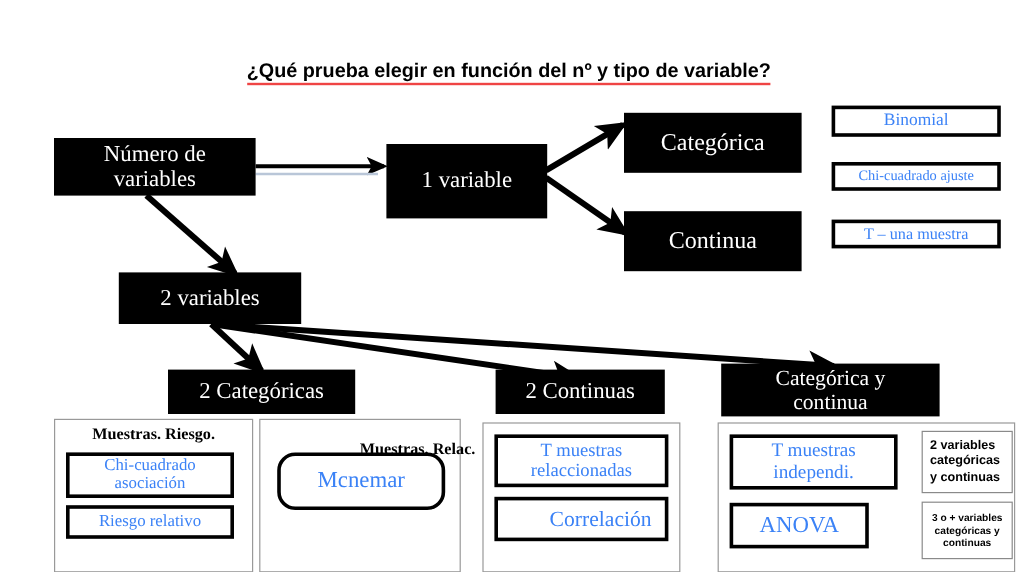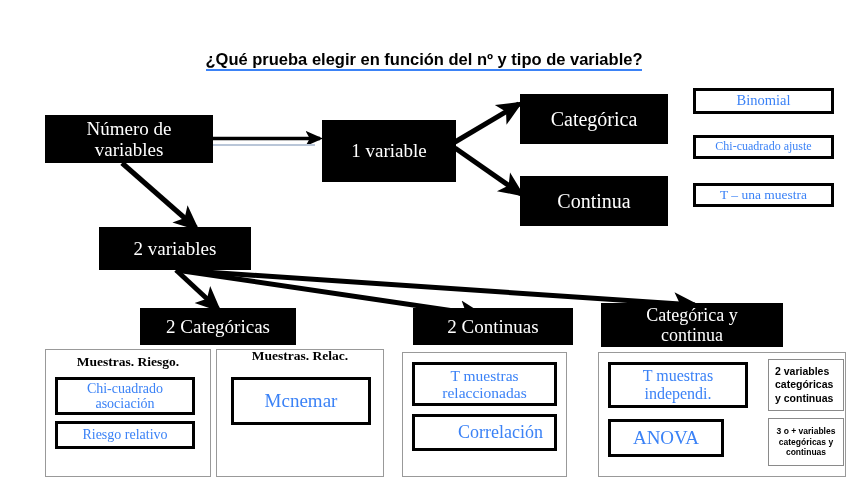--- a/index.html
+++ b/index.html
@@ -30,21 +30,21 @@
     left: 0;
     top: 50px;
     width: 848px;
     text-align: center;
     font-family: "Liberation Sans", sans-serif;
     font-weight: bold;
     font-size: 16.5px;
     color: #000000;
   }
   .title span {
-    border-bottom: 2px solid #3b82f6;
+    border-bottom: 2px solid #ef4444;
     padding-bottom: 1px;
     text-align: center;
   }
   
   .node {
     position: absolute;
     background: #000000;
     color: #ffffff;
     display: flex;
     align-items: center;
@@ -187,27 +187,27 @@
   <div class="testbox" style="left:55px; top:377px; width:140px; height:38px; font-size:14px;">
     <span style="white-space:pre-line;">Chi-cuadrado
 asociación</span>
   </div>
 
   <div class="testbox" style="left:55px; top:421px; width:140px; height:28px; font-size:14px;">
     <span>Riesgo relativo</span>
   </div>
 
   <div class="panel" style="left:216px; top:349px; width:168px; height:128px;"></div>
-  <div class="panel-head" style="left:216px; top:348px; width:168px;">Muestras. Relac.</div>
-
-  <div class="testbox" style="left:231px; top:377px; width:140px; height:48px; font-size:19px;">
+  <div class="panel-head" style="left:216px; top:366px; width:168px;padding-left:48px;">Muestras. Relac.</div>
+
+  <div class="testbox" style="left:231px; top:377px; width:140px; height:48px; font-size:19px;border-radius:15px;">
     <span>Mcnemar</span>
   </div>
 
-  <div class="node" style="left:413px; top:308px; width:160px; height:37px; font-size:19px;text-align:right;">
+  <div class="node" style="left:413px; top:308px; width:141px; height:37px; font-size:19px;text-align:right;">
     <span style="white-space:pre-line;">2 Continuas</span>
   </div>
 
   <div class="panel" style="left:402px; top:352px; width:165px; height:125px;"></div>
 
   <div class="testbox" style="left:412px; top:362px; width:145px; height:44px; font-size:15.5px;">
     <span style="white-space:pre-line;">T muestras
 relaccionadas</span>
   </div>
 

